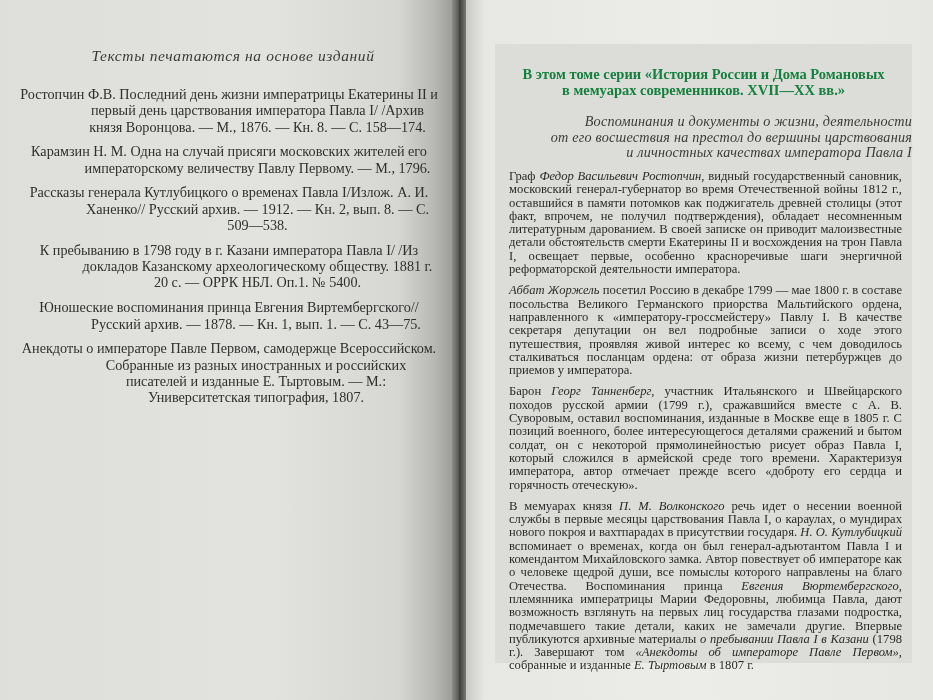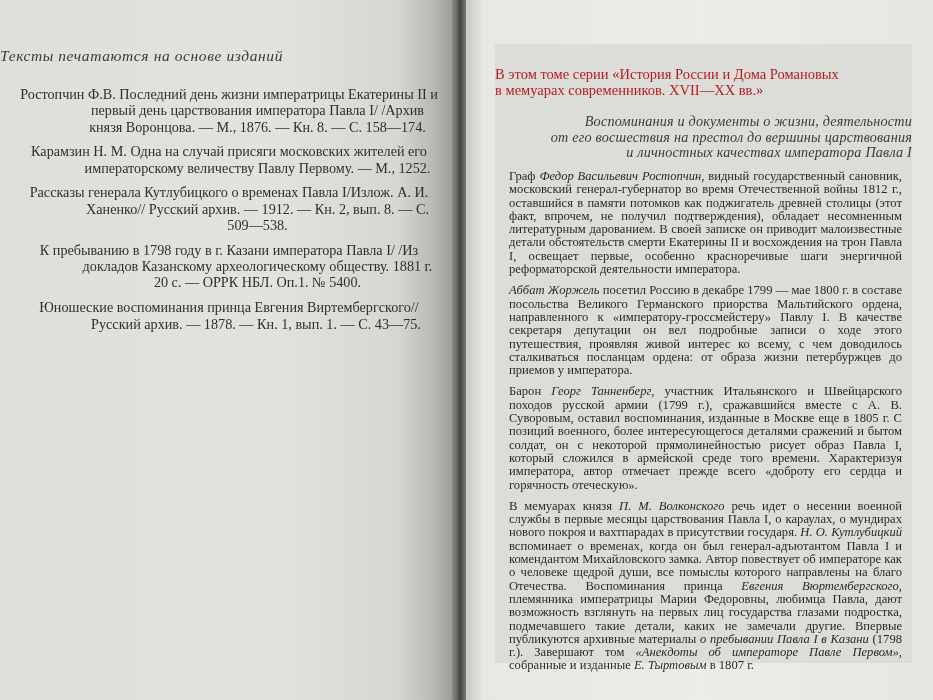--- a/index.html
+++ b/index.html
@@ -15,40 +15,40 @@
     }
     .spine {
       position: absolute; left: 452px; top: 0; width: 14px; height: 700px;
       background: linear-gradient(to right, #8d8e8a 0%, #5b5c58 45%, #3f403c 55%, #7a7b77 100%);
     }
     .page-right {
       position: absolute; left: 466px; top: 0; width: 467px; height: 700px;
       background: linear-gradient(to right, #c9cac6 0%, #e7e8e4 4%, #ececE8 50%, #e6e7e3 100%);
     }
     .left-heading {
-      position: absolute; left: 0; width: 466px; top: 47px; text-align: left;
+      position: absolute; left: 0; width: 466px; top: 47px; text-align: center;
       font-style: italic; font-size: 15.5px; letter-spacing: 0.6px; color: #3a3a3a;
     }
     .bib {
       position: absolute; left: 20px; top: 86px; width: 418px;
     }
     .bib-entry {
       font-size: 14.2px; line-height: 16.3px; margin-bottom: 8.5px;
       padding-left: 57px; text-indent: -57px; color: #2e2e2e; text-align: center;
     }
     .bib-entry:nth-child(5), .bib-entry:nth-child(6), .bib-entry:nth-child(7), .bib-entry:nth-child(8), .bib-entry:nth-child(9) {
       padding-left: 54px; text-indent: -54px;
     }
     .box {
       position: absolute; left: 495px; top: 44px; width: 417px; height: 619px;
       background: #dcddd9;
     }
     .box-title {
-      position: absolute; left: 0; top: 22px; width: 417px; text-align: left;
-      font-size: 14.5px; line-height: 16px; color: #b91c1c;
+      position: absolute; left: 0; top: 22px; width: 417px; text-align: center;
+      font-size: 14.5px; line-height: 16px; color: #15803d; font-weight: bold;
     }
     .box-subtitle {
       position: absolute; left: 0; top: 70px; width: 417px; text-align: right;
       font-size: 14.2px; line-height: 15.6px; font-style: italic; color: #3a3a3a;
       letter-spacing: 0.2px;
     }
     .box-body {
       position: absolute; left: 14px; top: 126px; width: 393px;
       font-size: 12.6px; line-height: 13.3px; text-align: justify; color: #2a2a2a;
     }
@@ -58,24 +58,25 @@
       position: absolute; left: 20px; top: 633px; font-size: 16px; color: #c3c4c0;
     }
   </style>
 </head>
 <body>
 
 <div class="page-left">
   <div class="left-heading">Тексты печатаются на основе изданий</div>
   <div class="bib">
     <div class="bib-entry">Ростопчин Ф.В. Последний день жизни императрицы Екатерины II и первый день царствования императора Павла I/ /Архив князя Воронцова. — М., 1876. — Кн. 8. — С. 158—174.</div>
-    <div class="bib-entry">Карамзин Н. М. Одна на случай присяги московских жителей его императорскому величеству Павлу Первому. — М., 1252.</div>
+    <div class="bib-entry">Карамзин Н. М. Одна на случай присяги московских жителей его императорскому величеству Павлу Первому. — М., 1796.</div>
     <div class="bib-entry">Рассказы генерала Кутлубицкого о временах Павла I/Излож. А. И. Ханенко// Русский архив. — 1912. — Кн. 2, вып. 8. — С. 509—538.</div>
     <div class="bib-entry">К пребыванию в 1798 году в г. Казани императора Павла I/ /Из докладов Казанскому археологическому обществу. 1881 г. 20 с. — ОРРК НБЛ. Оп.1. № 5400.</div>
     <div class="bib-entry">Юношеские воспоминания принца Евгения Виртембергского// Русский архив. — 1878. — Кн. 1, вып. 1. — С. 43—75.</div>
+    <div class="bib-entry">Анекдоты о императоре Павле Первом, самодержце Всероссийском. Собранные из разных иностранных и российских писателей и изданные Е. Тыртовым. — М.: Университетская типография, 1807.</div>
   </div>
   <div class="left-footer-ghost">&nbsp;</div>
 </div>
 
 <div class="spine"></div>
 
 <div class="page-right"></div>
 
 <div class="box">
   <div class="box-title">

